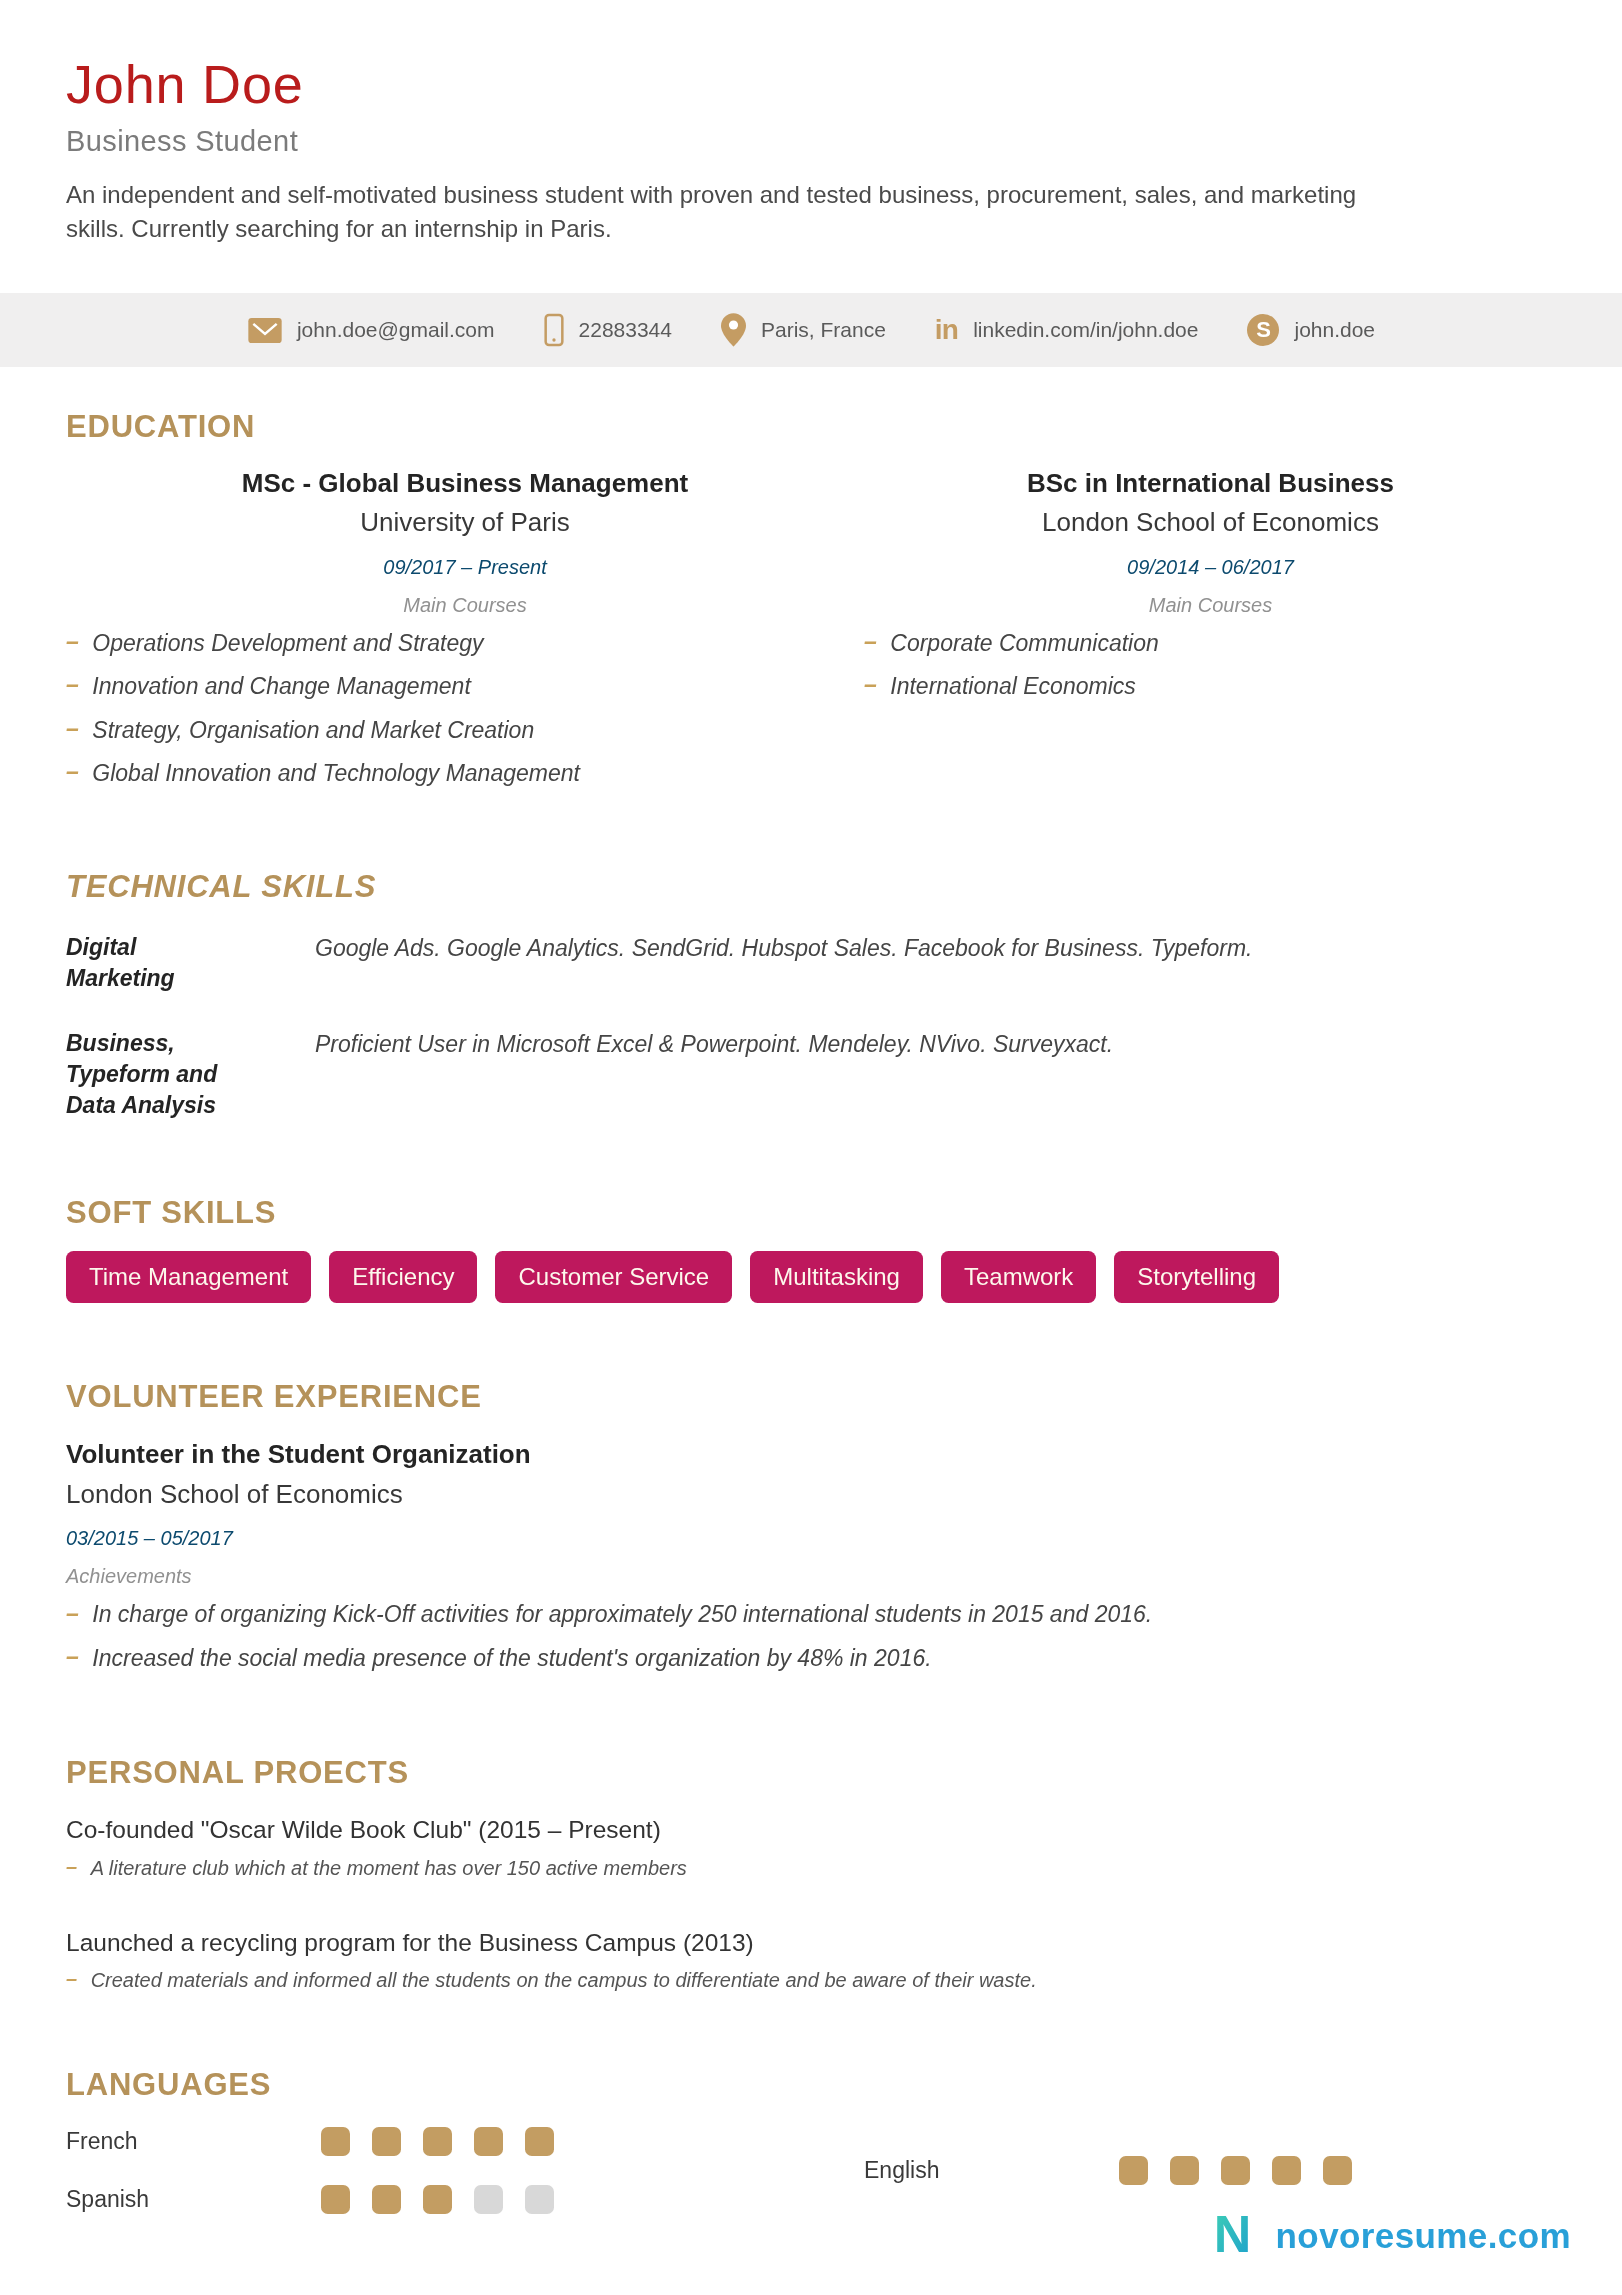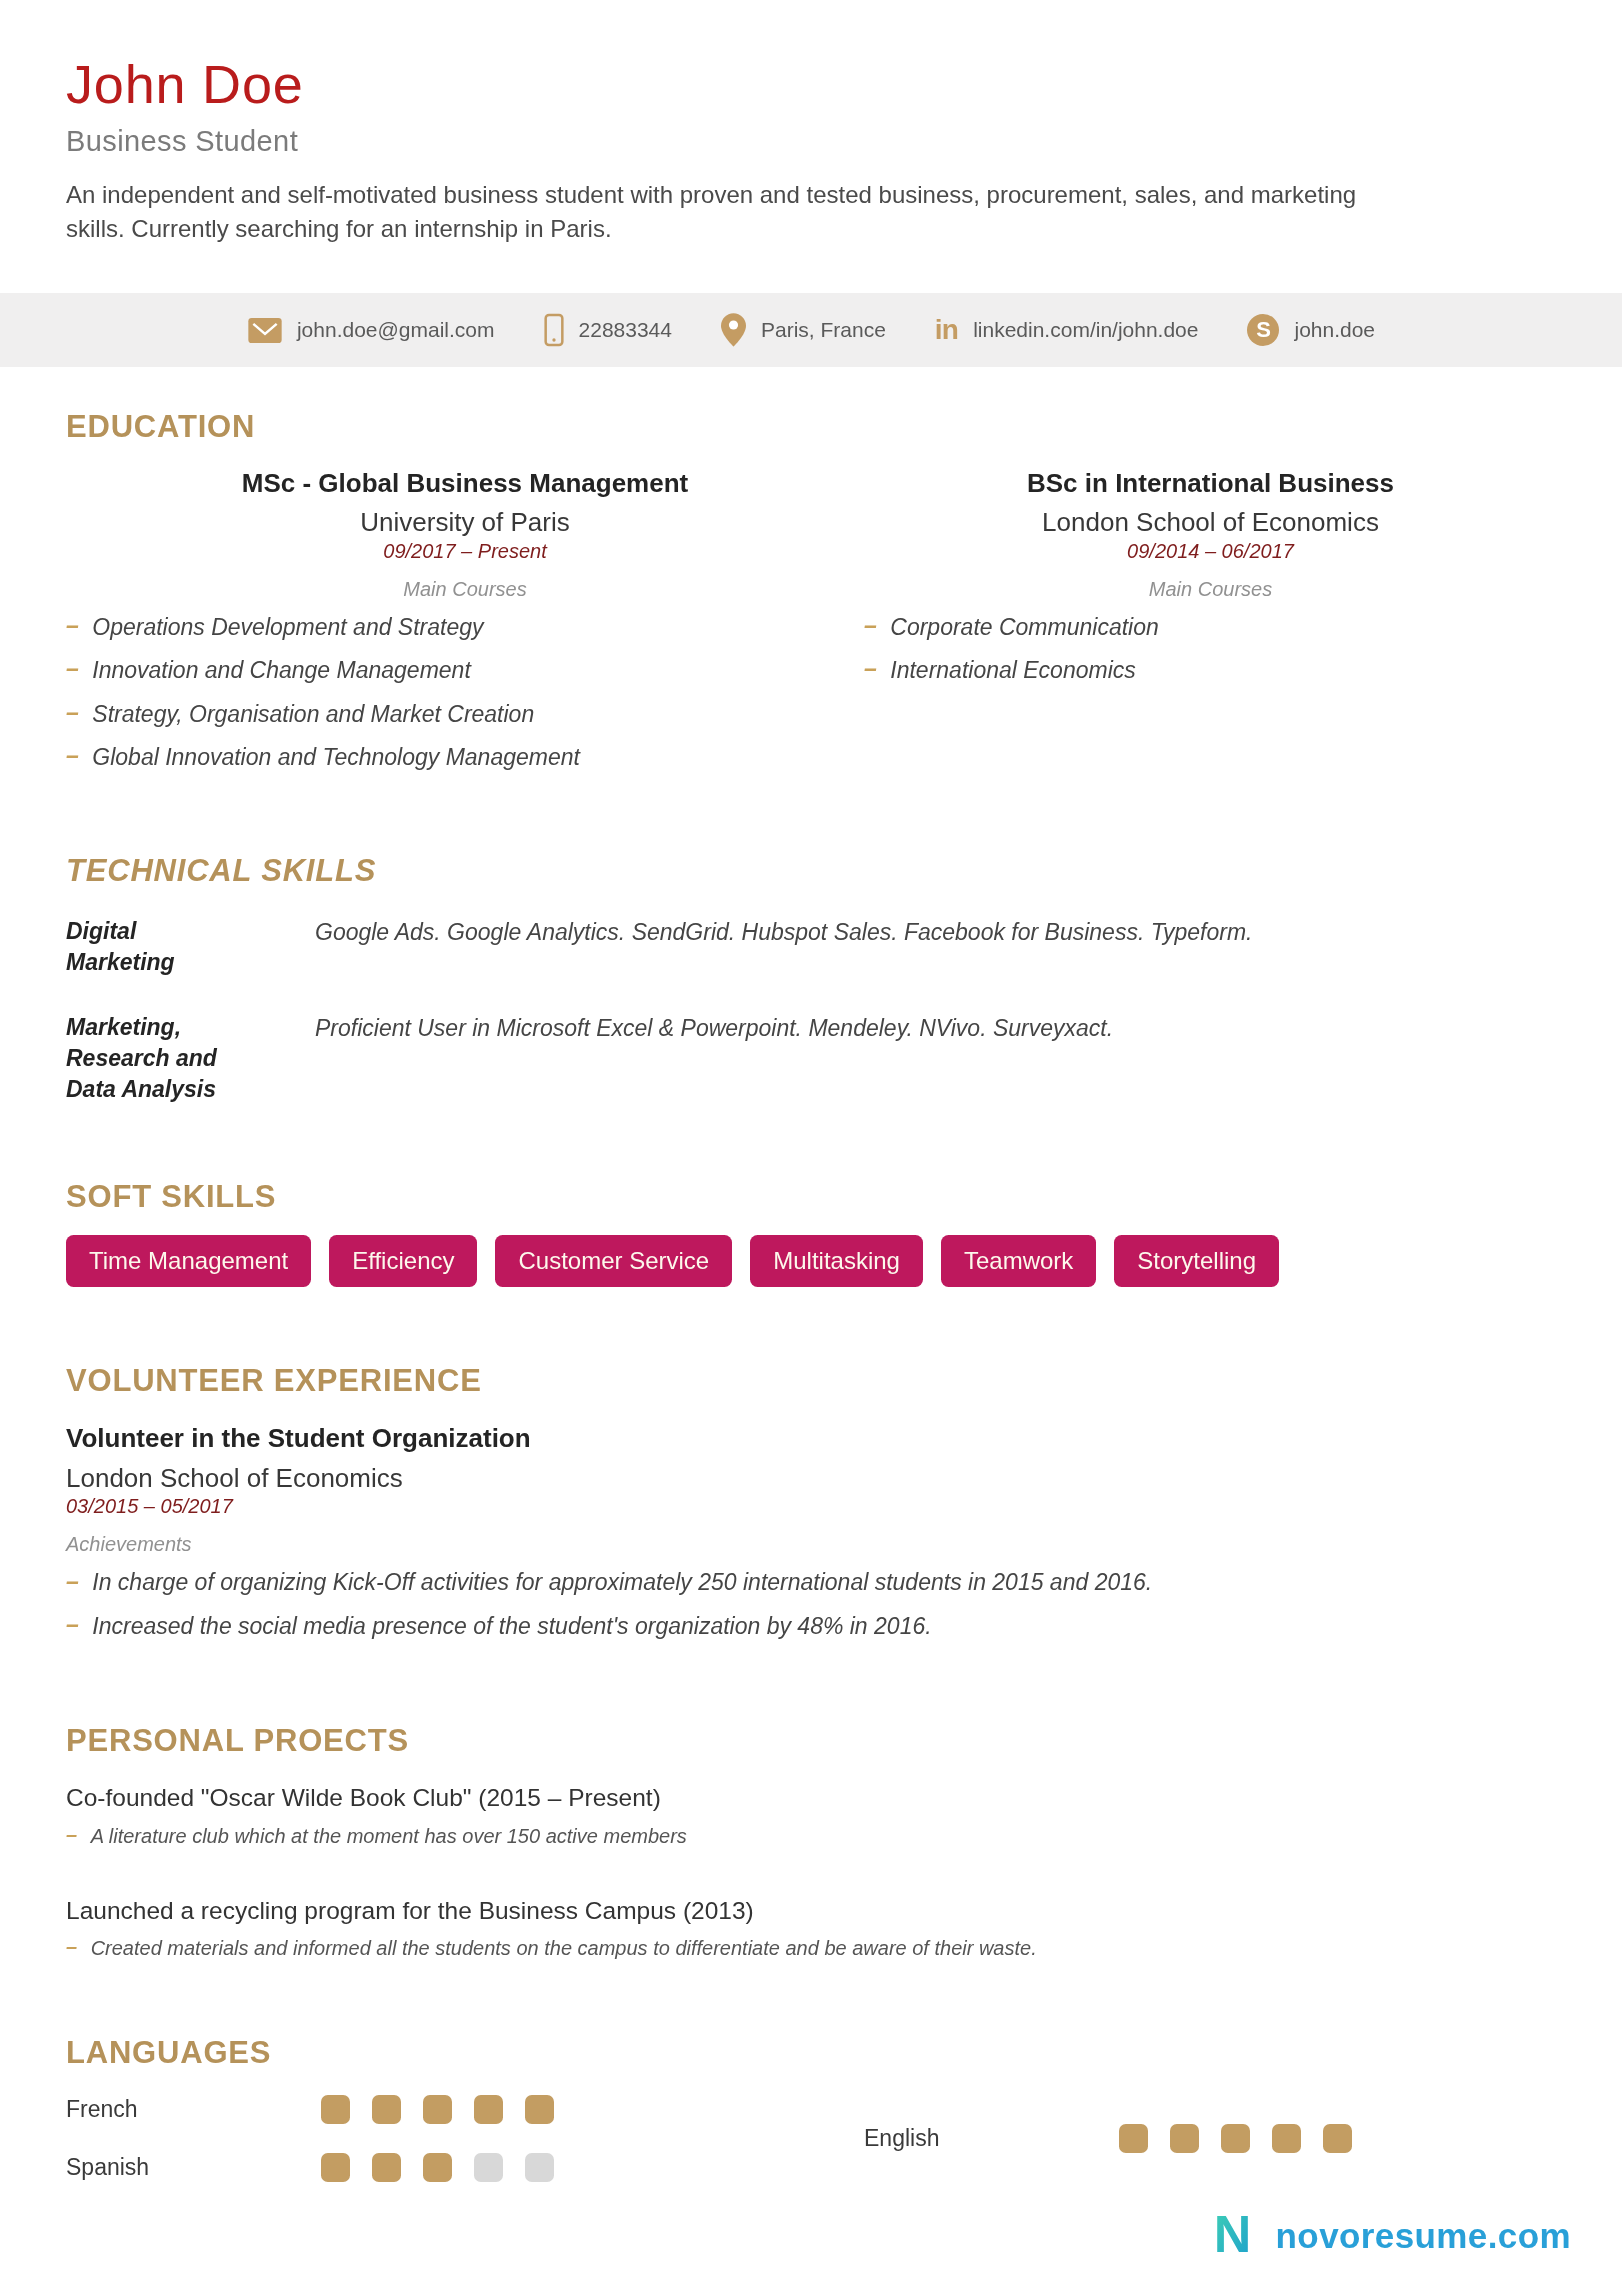--- a/index.html
+++ b/index.html
@@ -25,21 +25,21 @@
   
   .main { padding: 0 66px; }
   .sec-heading { font-size: 31px; font-weight: bold; color: #b5925a; letter-spacing: 0.8px; line-height: 1.15; }
 
   .two-col { display: grid; grid-template-columns: 798px 1fr; }
 
   .sec-education { margin-top: 42px; }
   .edu-grid { margin-top: 22px; text-align: center; }
   .entry-title { font-size: 26px; font-weight: bold; color: #242424; line-height: 1.25; }
   .entry-org   { margin-top: 6.8px; font-size: 26px; font-weight: 400; color: #383838; line-height: 1.25; }
-  .entry-date  { margin-top: 1px; font-size: 20px; font-style: italic; color: #7f1d1d; }
+  .entry-date  { margin-top: 17px; font-size: 20px; font-style: italic; color: #0c4a6e; }
   .entry-label { margin-top: 15px; font-size: 20px; font-style: italic; color: #919191; }
   ul.bullets { list-style: none; margin-top: 12px; }
   ul.bullets li { display: flex; align-items: flex-start; gap: 13.5px; font-size: 23px; color: #454545;
     line-height: 1.3; margin-bottom: 13.5px; font-style: italic; }
   ul.bullets li::before { content: "–"; color: #c9a158; font-weight: bold; flex: 0 0 auto;
     position: relative; top: -1.7px; }
 
   .sec-tech { margin-top: 67px; font-style: italic; }
   .tech-rows { margin-top: 27px; }
   .tech-row { display: grid; grid-template-columns: 249px 1fr; margin-bottom: 34px; }
@@ -166,21 +166,21 @@
     </section>
 
     <section class="sec-tech">
       <h2 class="sec-heading">TECHNICAL SKILLS</h2>
       <div class="tech-rows">
         <div class="tech-row">
           <div class="tech-label">Digital Marketing</div>
           <div class="tech-value">Google Ads. Google Analytics. SendGrid. Hubspot Sales. Facebook for Business. Typeform.</div>
         </div>
         <div class="tech-row">
-          <div class="tech-label">Marketing, Research and Data Analysis</div>
+          <div class="tech-label">Business, Typeform and Data Analysis</div>
           <div class="tech-value">Proficient User in Microsoft Excel &amp; Powerpoint. Mendeley. NVivo. Surveyxact.</div>
         </div>
       </div>
     </section>
 
     <section class="sec-soft">
       <h2 class="sec-heading">SOFT SKILLS</h2>
       <div class="badges">
         <span class="badge">Time Management</span>
         <span class="badge">Efficiency</span>

